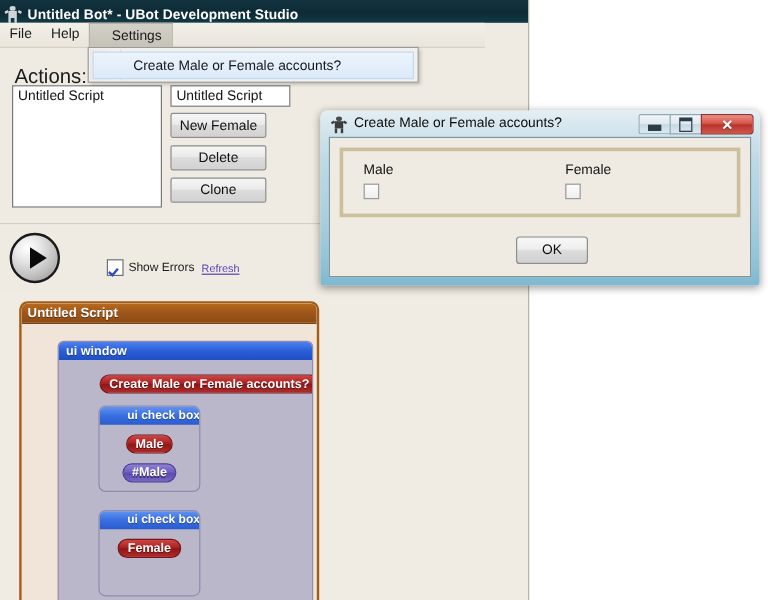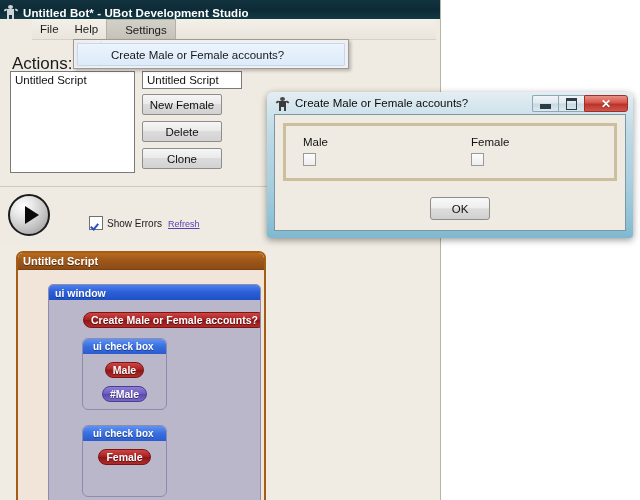--- a/index.html
+++ b/index.html
@@ -31,21 +31,21 @@
   .app-title-text {
     color: #ffffff; font-size: 11.5px; font-weight: bold;
     letter-spacing: 0.1px; white-space: nowrap;
   }
 
   
   .menubar {
     position: absolute; left: 0; top: 19px; width: 404px; height: 20px;
     background: linear-gradient(to bottom,#f3f0e9 0%, #e9e5db 100%);
     border-bottom: 1px solid #d6d1c4;
-    display: flex; align-items: stretch; margin-left: 32px;
+    display: flex; align-items: stretch;
   }
   .menu-item {
     padding: 0 8px; display: flex; align-items: center;
     font-size: 11.5px; color: #1b1b1b; white-space: nowrap;
   }
   .menu-item.active {
     background: linear-gradient(to bottom,#d3d0c8 0%, #c6c2b8 100%);
     border-left: 1px solid #b5b1a6; border-right: 1px solid #b5b1a6;
     border-top: 1px solid #b5b1a6;
     padding-left: 18px;
@@ -244,21 +244,21 @@
   .node-checkbox.cb1 { top: 53px; }
   .node-checkbox.cb2 { top: 140px; }
   .node-cb-head {
     height: 15px;
     background: linear-gradient(to bottom,#5f93f2 0%, #3a6fe0 48%, #2a5cd0 100%);
     display: flex; align-items: center;
     border-radius: 5px 5px 0 0;
   }
   .node-cb-head-label {
     color: #ffffff; font-size: 10px; font-weight: bold;
-    margin-left: 10px; text-shadow: 0 1px 0 rgba(0,0,0,0.4);
+    margin-left: 23px; text-shadow: 0 1px 0 rgba(0,0,0,0.4);
     white-space: nowrap;
   }
   .node-cb-row { display: flex; justify-content: center; margin-top: 8px; }
 
   
   .dialog {
     position: absolute; left: 267px; top: 92px;
     width: 366px; height: 146px;
     border-radius: 6px 6px 3px 3px;
     background: linear-gradient(to bottom,

